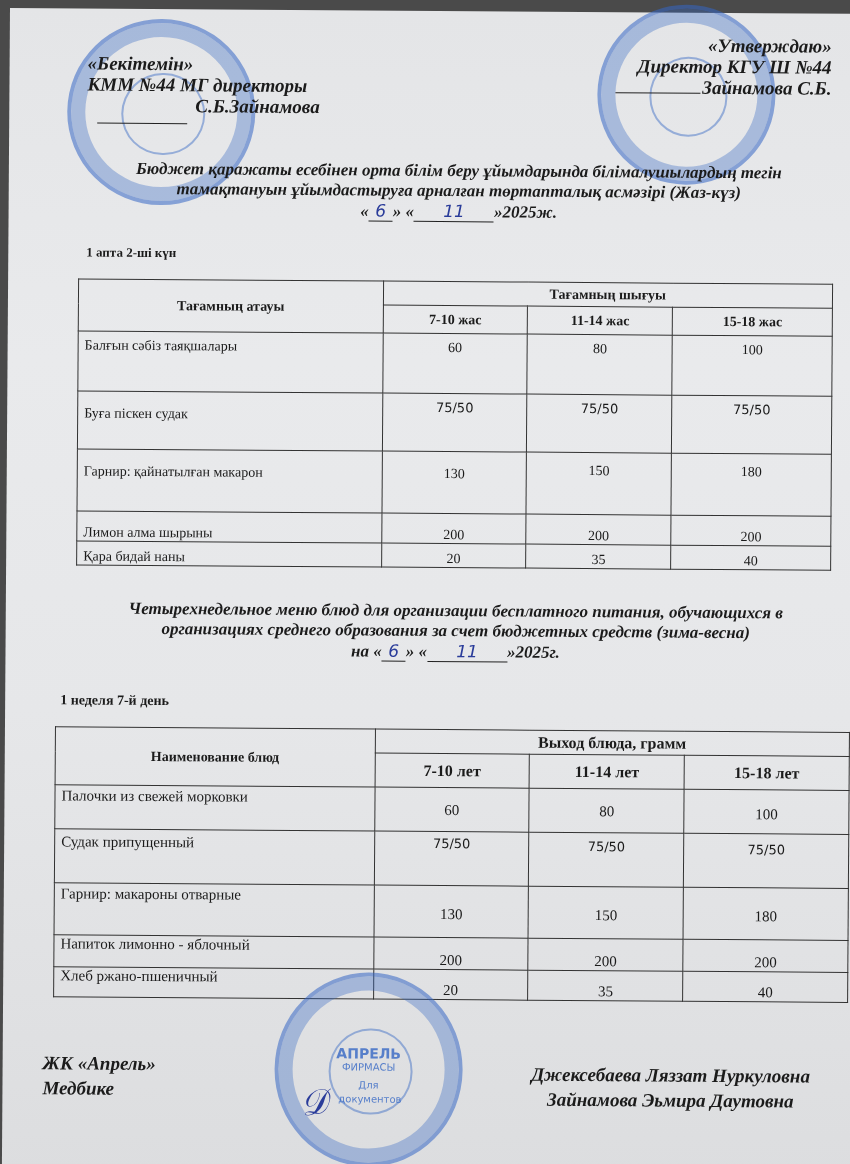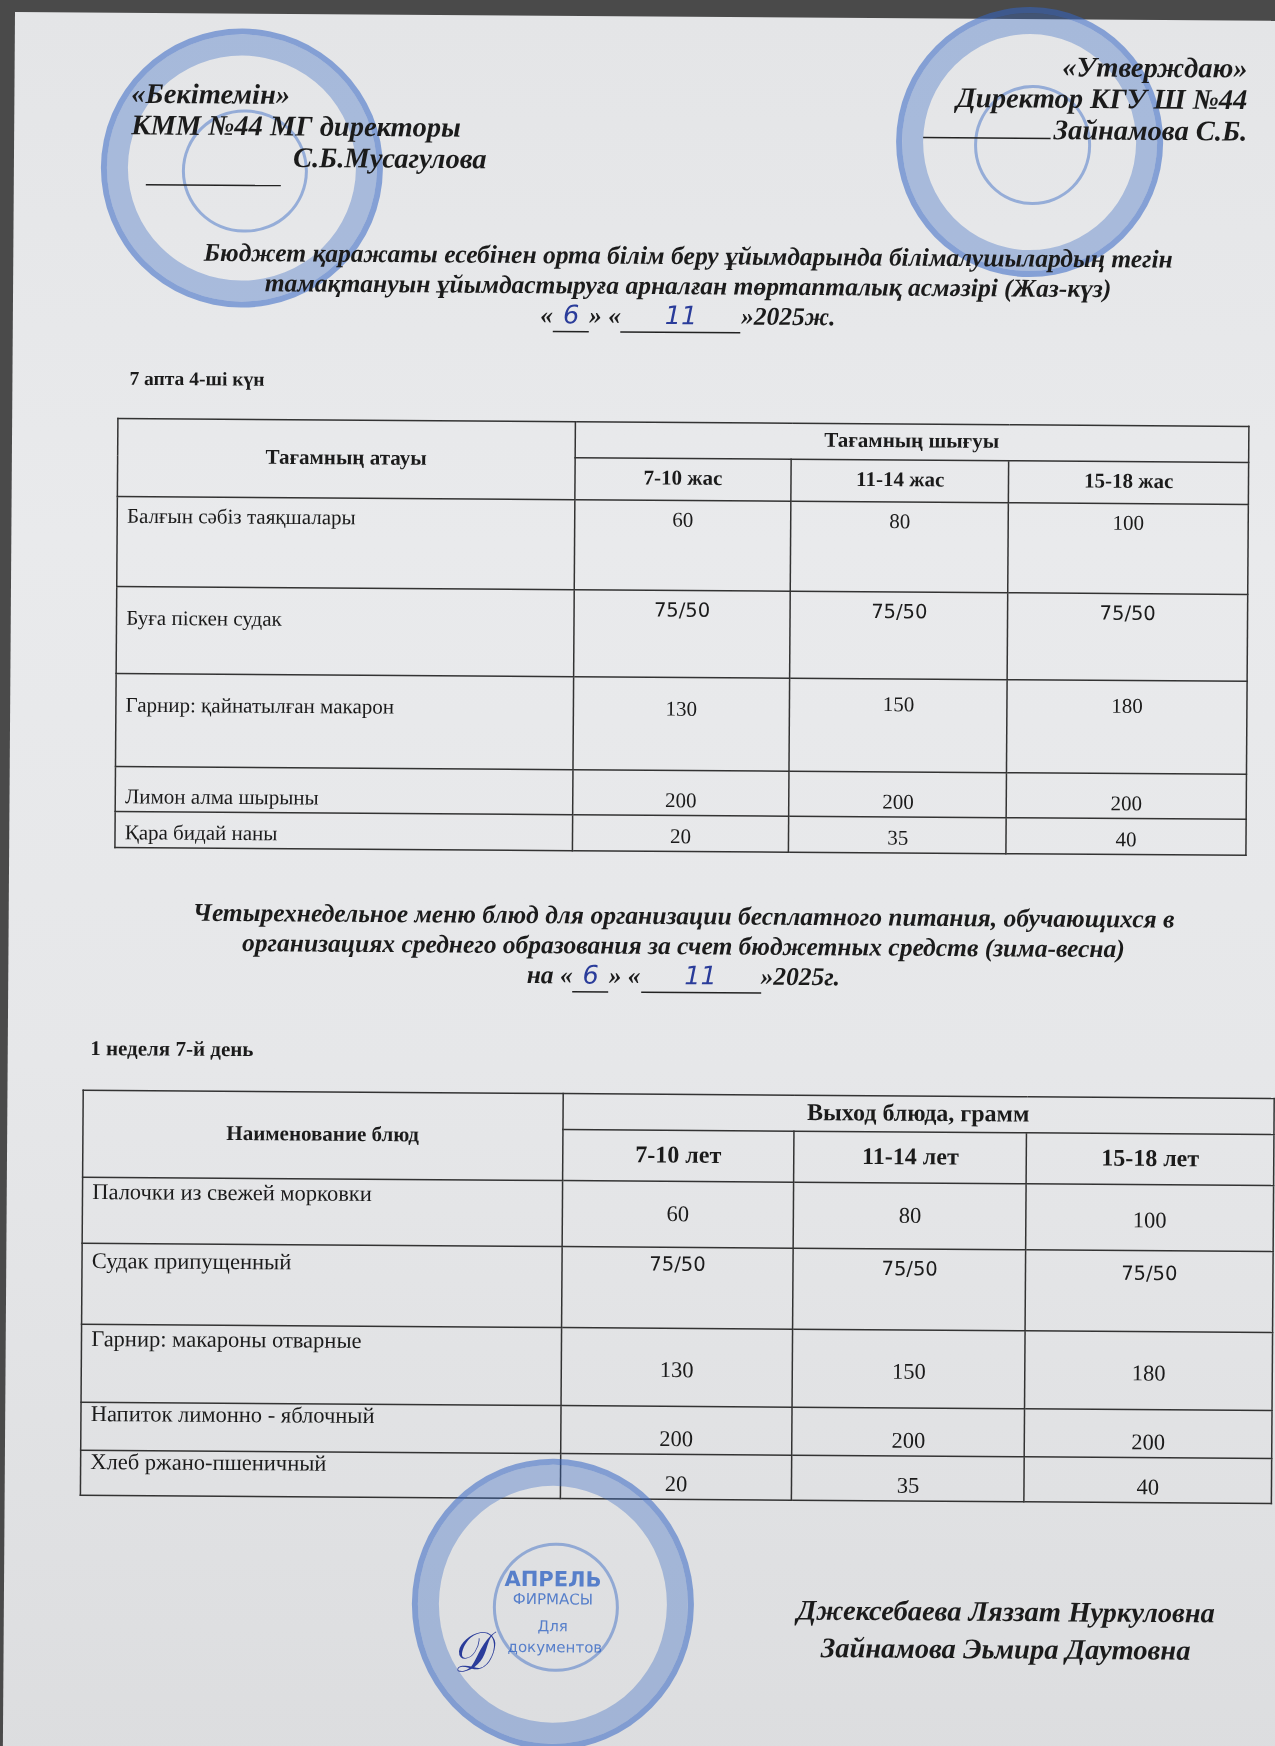--- a/index.html
+++ b/index.html
@@ -50,40 +50,40 @@
 
 <div class="paper">
 
   <div class="stamp" style="left:58px;top:10px;width:180px;height:178px;"></div>
   <div class="stamp" style="left:588px;top:-8px;width:170px;height:172px;"></div>
 
   <div class="abs hdr-l">
     <div>«Бекітемін»</div>
     <div>КММ  №44 МГ директоры</div>
     <div style="padding-left:108px;">
-      <span>С.Б.Мусагулова</span>
+      <span>С.Б.Зайнамова</span>
     </div>
     <div style="position:absolute;left:10px;top:70px;width:90px;border-bottom:1px solid #222;"></div>
   </div>
 
   <div class="abs hdr-r">
     <div>«Утверждаю»</div>
     <div>Директор КГУ Ш №44</div>
     <div>
       <span style="display:inline-block;width:85px;border-bottom:1px solid #222;margin-right:2px;"></span><span>Зайнамова С.Б.</span>
     </div>
   </div>
 
   <div class="title" style="top:150px;">
     <div>Бюджет қаражаты есебінен орта білім беру ұйымдарында білімалушылардың тегін</div>
     <div>тамақтануын ұйымдастыруға арналған төртапталық асмәзірі (Жаз-күз)</div>
     <div>«<span class="uline hand" style="width:24px;">6</span>» «<span class="uline hand" style="width:80px;">11</span><span>»2025ж.</span></div>
   </div>
 
-  <div class="daylabel" style="left:78px;top:236px;">7 апта 4-ші күн</div>
+  <div class="daylabel" style="left:78px;top:236px;">1 апта 2-ші күн</div>
 
   <table class="menu" style="left:70px;top:270px;width:755px;">
     <colgroup>
         <col style="width:305px">
         <col style="width:145px">
         <col style="width:145px">
         <col style="width:160px">
       </colgroup>
     <tbody>
         <tr style="height:24px;">
@@ -187,20 +187,24 @@
     </table>
 
   <div class="stamp" style="left:272px;top:962px;width:180px;height:186px;">
     <div style="position:absolute;left:0;right:0;top:70px;text-align:center;font-family:'DejaVu Sans',sans-serif;font-size:10px;color:rgba(52,102,196,0.8);line-height:14px;">
       <div style="font-size:14px;font-weight:bold;">АПРЕЛЬ</div>
       <div>ФИРМАСЫ</div>
       <div style="width:60px;margin:4px auto 0;">Для документов</div>
     </div>
   </div>
 
+  <div class="footer" style="left:40px;top:1042px;">
+    <div>ЖК «Апрель»</div>
+    <div>Медбике</div>
+  </div>
 
   <div class="footer" style="left:478px;top:1050px;text-align:center;width:380px;">
     <div>Джексебаева Ляззат Нуркуловна</div>
     <div>Зайнамова Эьмира Даутовна</div>
   </div>
 
   <div style="position:absolute;left:298px;top:1072px;font-family:'DejaVu Serif',serif;font-style:italic;font-size:34px;color:#2a3c9a;transform:rotate(-10deg);">𝒟</div>
 </div>
 
 </body></html>

